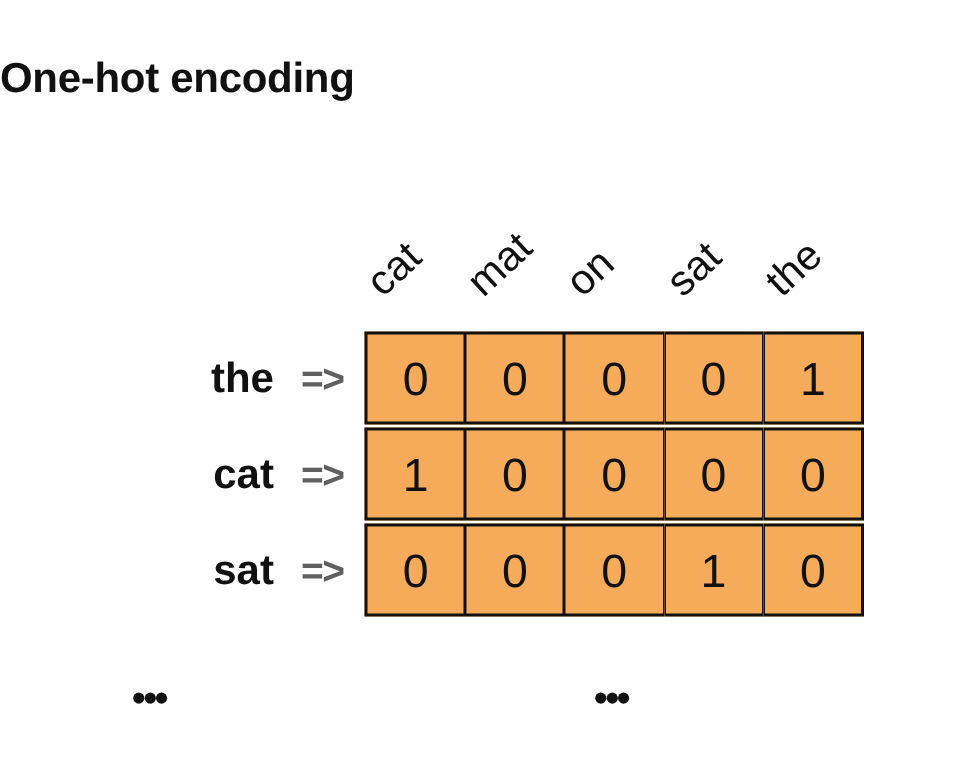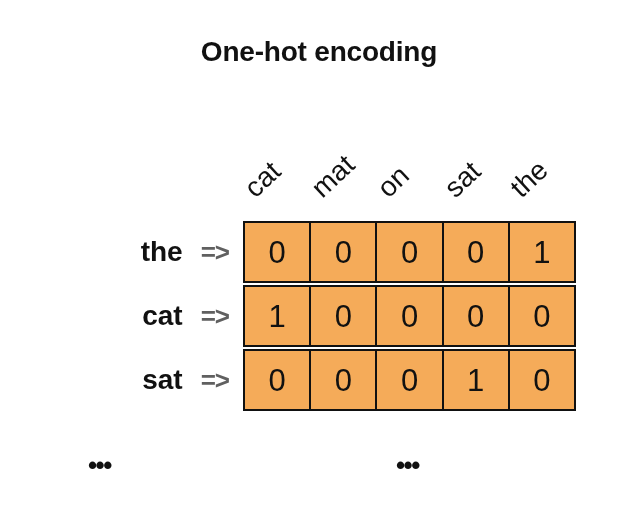--- a/index.html
+++ b/index.html
@@ -22,21 +22,21 @@
     width: 638px;
     height: 522px;
   }
 
   
   .title {
     position: absolute;
     left: 0;
     top: 36px;
     width: 638px;
-    text-align: center;
+    text-align: left;
     font-size: 28px;
     font-weight: bold;
     color: #111111;
     letter-spacing: -0.2px;
   }
 
   
   .col-headers {
     position: absolute;
     left: 243px;

